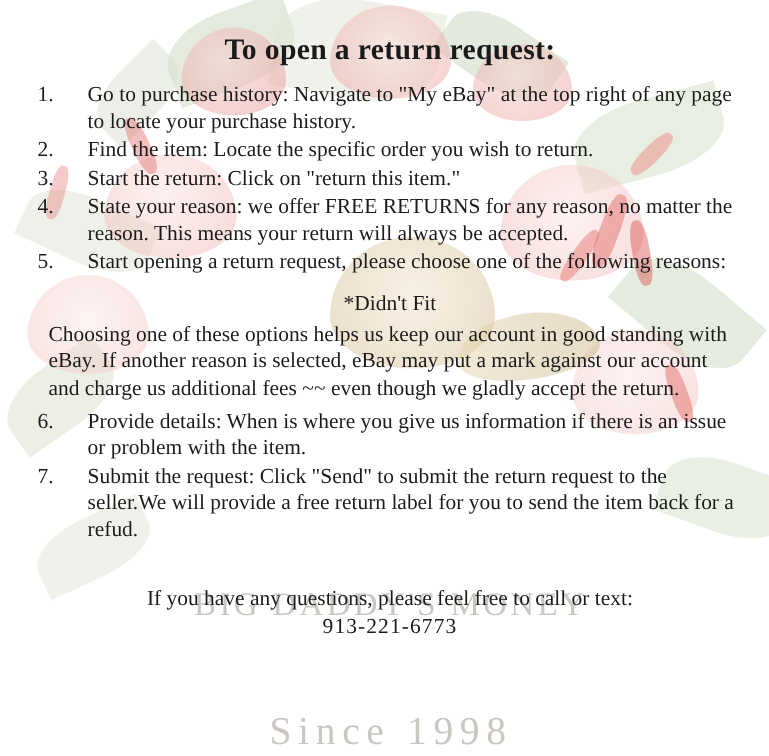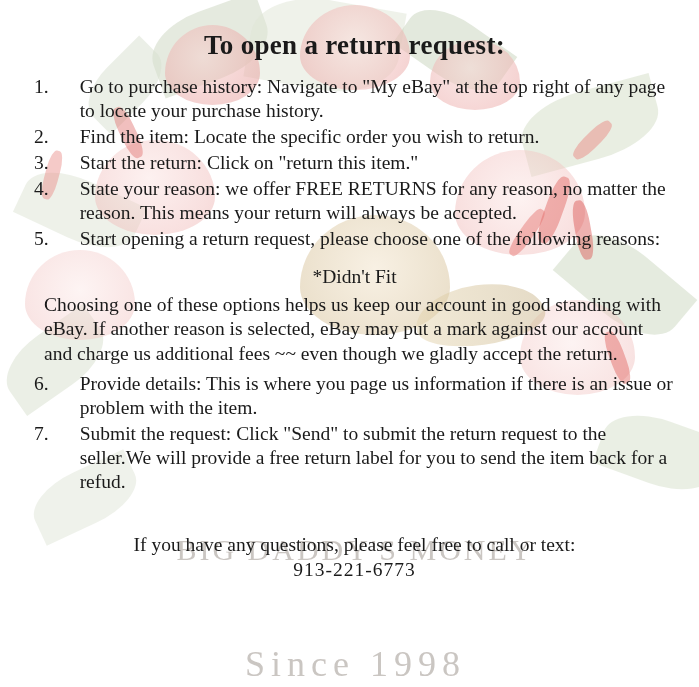--- a/index.html
+++ b/index.html
@@ -197,21 +197,21 @@
 
   <div class="reasons">
     <div>*Didn't Fit</div>
   </div>
 
   <div class="note">Choosing one of these options helps us keep our account in good standing with eBay. If another reason is selected, eBay may put a mark against our account and charge us additional fees ~~ even though we gladly accept the return.</div>
 
   <ol class="steps">
     <li>
       <span class="num">6.</span>
-      <span class="step-body">Provide details: This is where you page us information if there is an issue or problem with the item.</span>
+      <span class="step-body">Provide details: When is where you give us information if there is an issue or problem with the item.</span>
     </li>
     <li>
       <span class="num">7.</span>
       <span class="step-body">Submit the request: Click "Send" to submit the return request to the seller.We will provide a free return label for you to send the item back for a refud.</span>
     </li>
   </ol>
 
   <div class="footer">
     <div>If you have any questions, please feel free to call or text:</div>
     <div class="phone">913-221-6773</div>

